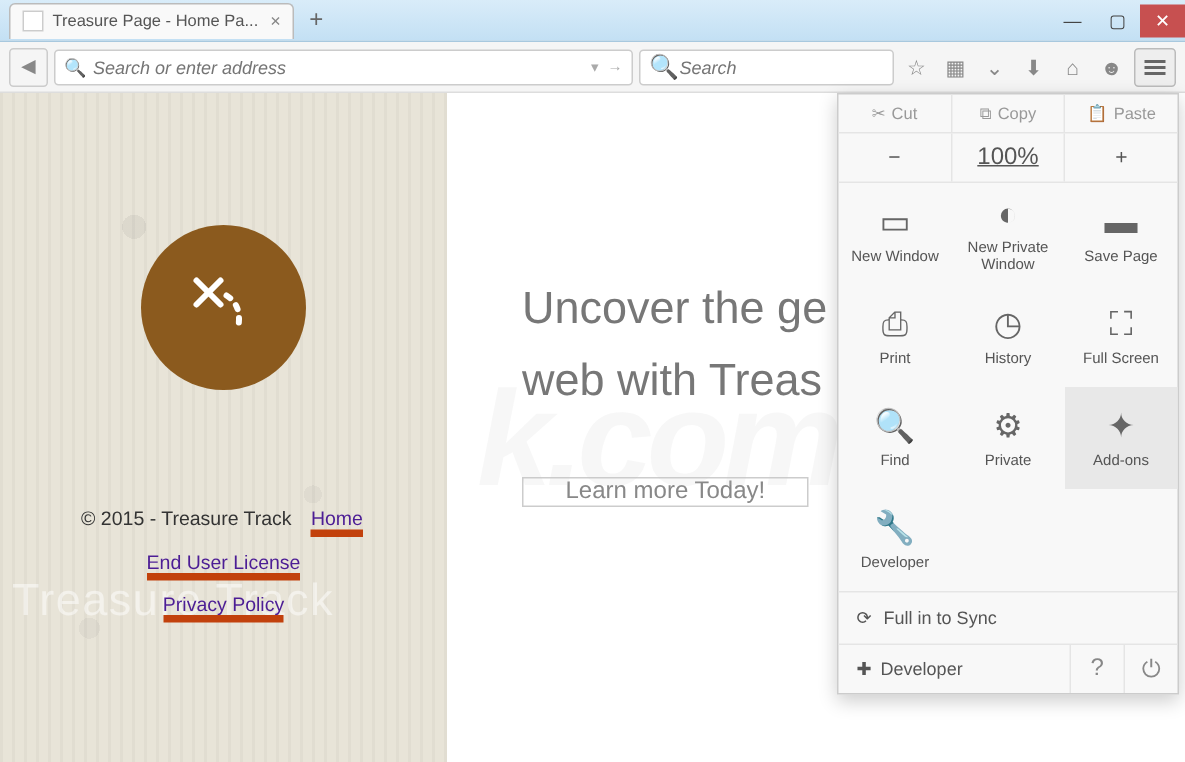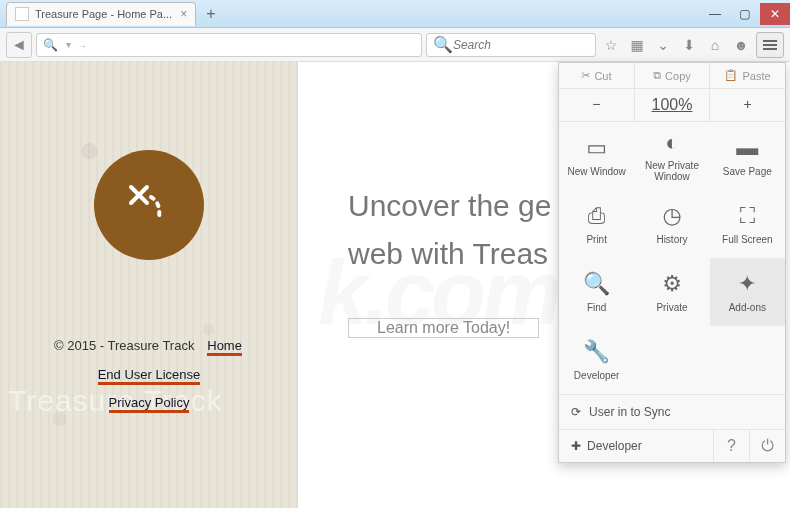--- a/index.html
+++ b/index.html
@@ -36,21 +36,21 @@
 .sidebar { width:298px; height:100%; background:#e8e4d8; position:relative; overflow:hidden; }
 .sidebar::before { content:''; position:absolute; inset:0; background:
   repeating-linear-gradient(90deg, rgba(0,0,0,0.03) 0 2px, transparent 2px 8px),
   radial-gradient(circle at 30% 20%, rgba(0,0,0,0.05) 0 8px, transparent 8px 30px),
   radial-gradient(circle at 70% 60%, rgba(0,0,0,0.04) 0 6px, transparent 6px 25px),
   radial-gradient(circle at 20% 80%, rgba(0,0,0,0.04) 0 7px, transparent 7px 28px);
 }
 .logo { width:110px; height:110px; background:#8b5a1e; border-radius:50%; position:absolute; left:94px; top:88px; display:flex; align-items:center; justify-content:center; }
 .logo svg { width:60px; height:60px; }
 .copy { position:absolute; top:270px; left:0; right:0; text-align:center; font-size:13px; color:#333; line-height:2.2; }
-.copy a { color:#0f172a; text-decoration:none; border-bottom:3px solid #c2410c; margin:0 2px; }
+.copy a { color:#4c1d95; text-decoration:none; border-bottom:5px solid #c2410c; margin:0 2px; }
 .watermark-left { position:absolute; left:8px; bottom:90px; font-size:30px; color:rgba(255,255,255,0.5); font-weight:300; letter-spacing:1px; pointer-events:none; }
 
 .main { flex:1; background:#fff; position:relative; padding:120px 0 0 50px; }
 .headline { font-size:30px; color:#777; font-weight:300; line-height:1.6; }
 .cta { margin-top:40px; display:inline-block; padding:0 28px; border:1px solid #ccc; color:#888; font-size:16px; cursor:pointer; }
 .watermark-main { position:absolute; left:20px; top:180px; font-size:90px; color:rgba(200,200,200,0.15); font-weight:bold; font-style:italic; pointer-events:none; letter-spacing:-4px; white-space:nowrap; }
 
 
 .menu { position:absolute; right:4px; top:62px; width:228px; background:#f8f8f8; border:1px solid #ccc; box-shadow:0 4px 12px rgba(0,0,0,0.2); z-index:10; }
 .menu-row1 { display:flex; border-bottom:1px solid #e5e5e5; }
@@ -83,20 +83,21 @@
     <div class="winbtn">—</div>
     <div class="winbtn">▢</div>
     <div class="winbtn close">✕</div>
   </div>
 </div>
 
 <div class="navbar">
   <div class="navbtn back">◄</div>
   <div class="addr">
     <span class="ic">🔍</span>
+    <input placeholder="Search or enter address" style="">
     <span class="arrow">▾</span>
     <span class="arrow" style="margin-left:6px">→</span>
   </div>
   <div class="searchbox">
     <span class="ic">🔍</span>
     <input placeholder="Search" style="">
   </div>
   <div class="toolicon">☆</div>
   <div class="toolicon">▦</div>
   <div class="toolicon">⌄</div>
@@ -194,21 +195,21 @@
       </div>
     <div class="grid-cell">
         <span class="ico">🔧</span>
         <span>Developer</span>
       </div>
     <div class="grid-cell"></div>
     <div class="grid-cell"></div>
   </div>
   <div class="menu-item">
       <span>⟳</span>
-      <span>User in to Sync</span>
+      <span>Full in to Sync</span>
     </div>
   <div class="menu-foot">
     <div class="f1">
         <span>✚</span>
         <span>Developer</span>
       </div>
     <div class="f2">?</div>
     <div class="f2">⏻</div>
   </div>
 </div>

